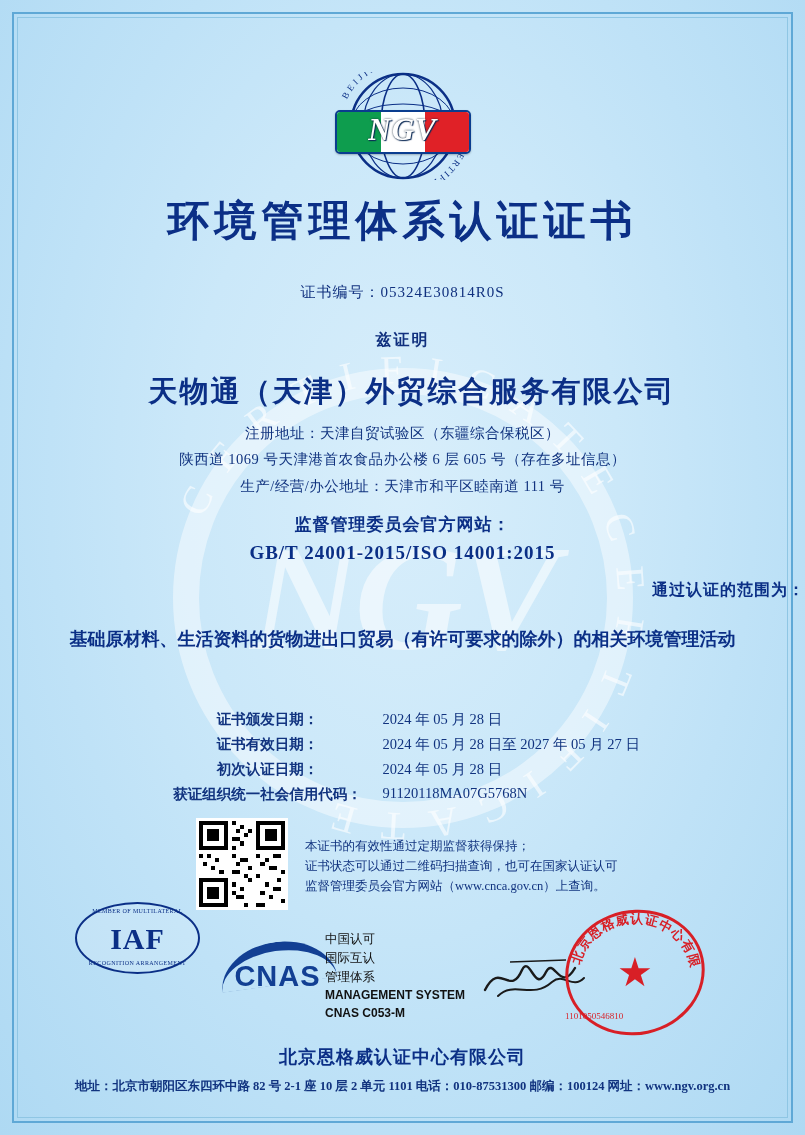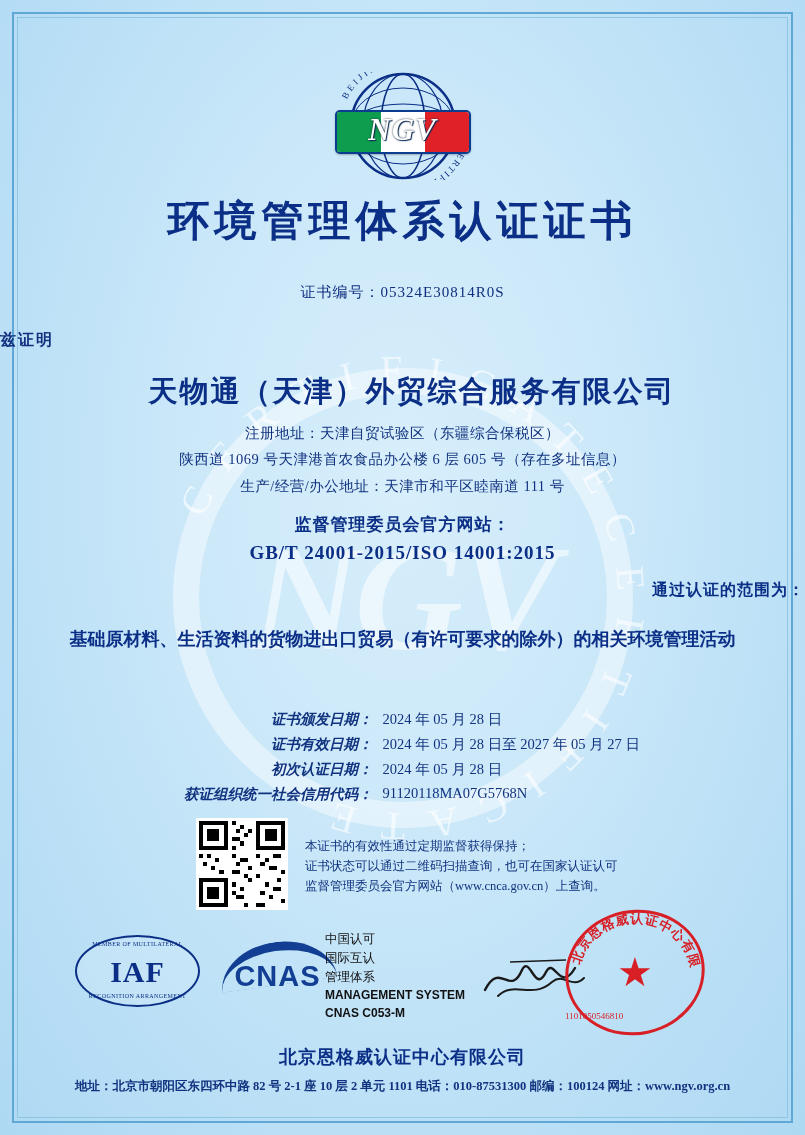--- a/index.html
+++ b/index.html
@@ -92,21 +92,21 @@
     font-family:"Liberation Serif",serif;
     font-size:42px;font-weight:bold;color:#0b2f86;
     letter-spacing:5px;
   }
   .cert-no{
     position:absolute;left:0;right:0;top:283px;
     text-align:center;font-size:15px;color:#10307e;letter-spacing:1px;
   }
   .hereby{
     position:absolute;left:0;right:0;top:330px;
-    font-size:16px;font-weight:bold;color:#10307e;letter-spacing:2px;
+    text-align:center;font-size:16px;font-weight:bold;color:#10307e;letter-spacing:2px;
   }
   .company{
     position:absolute;left:0;right:0;top:372px;
     text-align:center;font-size:29px;font-weight:bold;color:#0b2f86;letter-spacing:2px;margin-left:19px;
   }
   .addr{
     position:absolute;left:0;right:0;
     text-align:center;font-size:14.5px;color:#11337f;letter-spacing:.5px;
   }
   .addr1{top:424px;}
@@ -130,37 +130,37 @@
     text-align:center;font-size:18px;font-weight:bold;color:#0b2f86;letter-spacing:0px;
   }
 
   
   .dates{
     position:absolute;left:0;right:0;top:710px;
     display:flex;flex-direction:column;align-items:center;
     font-size:14.5px;color:#11337f;
   }
   .drow{display:flex;width:480px;margin-bottom:6px;}
-  .dlabel{width:210px;text-align:right;font-weight:bold;padding-right:10px;white-space:nowrap;font-style:italic;}
+  .dlabel{width:210px;text-align:center;font-weight:bold;padding-right:10px;white-space:nowrap;}
   .dvalue{flex:1;text-align:left;white-space:nowrap;}
 
   
   .qr{
     position:absolute;left:196px;top:818px;width:92px;height:92px;
     background:#fff;padding:3px;box-sizing:border-box;
   }
   .qr svg{display:block;}
   .notes{
     position:absolute;left:305px;top:836px;width:420px;
     font-size:12.5px;color:#11337f;line-height:1.6;
   }
 
   
   .iaf{
-    position:absolute;left:75px;top:935px;width:125px;height:72px;
+    position:absolute;left:75px;top:902px;width:125px;height:72px;
   }
   .iaf .ring{
     position:absolute;left:0;top:0;width:125px;height:72px;border-radius:50%;
     border:2px solid #0b2f86;box-sizing:border-box;background:rgba(255,255,255,.15);
   }
   .iaf .txt{
     position:absolute;left:0;top:20px;width:125px;text-align:center;
     font-size:30px;font-weight:bold;color:#0b2f86;font-family:"Liberation Serif",serif;letter-spacing:1px;
   }
   .iaf .arc-top,.iaf .arc-bot{

